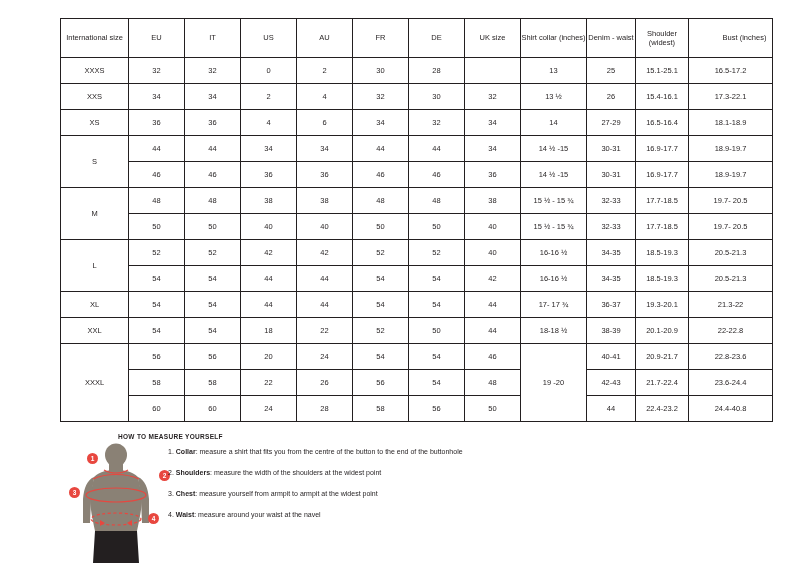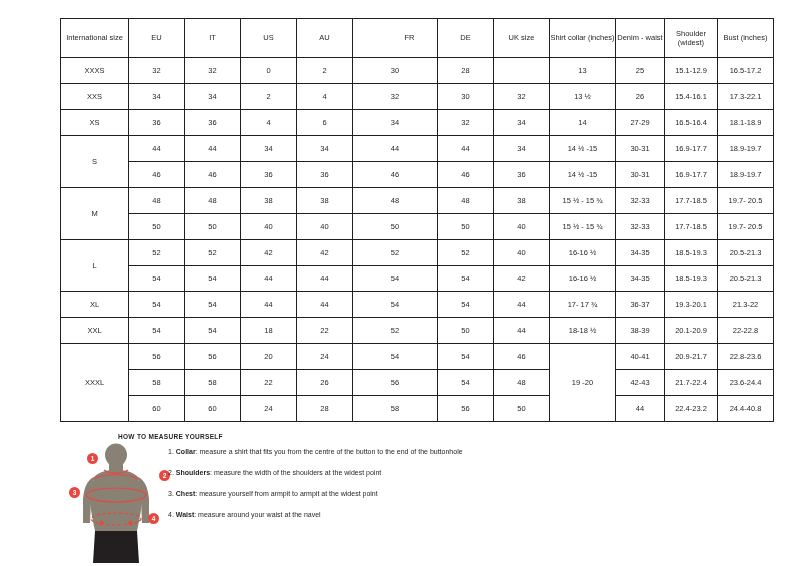--- a/index.html
+++ b/index.html
@@ -42,27 +42,27 @@
   }
   table.size-table thead th {
     height: 38px;
     font-size: 7.5px;
   }
   table.size-table th.head-intl { width: 67px; }
   table.size-table th.head-eu { width: 55px; }
   table.size-table th.head-it { width: 55px; }
   table.size-table th.head-us { width: 55px; }
   table.size-table th.head-au { width: 55px; }
-  table.size-table th.head-fr { width: 55px; padding-left: 29px; }
+  table.size-table th.head-fr { width: 55px; }
   table.size-table th.head-de { width: 55px; }
   table.size-table th.head-uk { width: 55px; }
   table.size-table th.head-collar { width: 65px; }
   table.size-table th.head-denim { width: 48px; border-radius: 8px; }
   table.size-table th.head-shoulder { width: 52px; }
-  table.size-table th.head-bust { width: 55px; }
+  table.size-table th.head-bust { width: 55px; padding-left: 28px; }
 
   .measure-title {
     position: absolute;
     left: 118px;
     top: 433px;
     font-size: 6.5px;
     font-weight: bold;
     letter-spacing: 0.3px;
     color: #231f20;
   }
@@ -133,21 +133,21 @@
           <td>XXXS</td>
           <td>32</td>
           <td>32</td>
           <td>0</td>
           <td>2</td>
           <td>30</td>
           <td>28</td>
           <td></td>
           <td>13</td>
           <td>25</td>
-          <td>15.1-12.9</td>
+          <td>15.1-25.1</td>
           <td>16.5-17.2</td>
         </tr>
         <tr>
           <td>XXS</td>
           <td>34</td>
           <td>34</td>
           <td>2</td>
           <td>4</td>
           <td>32</td>
           <td>30</td>

